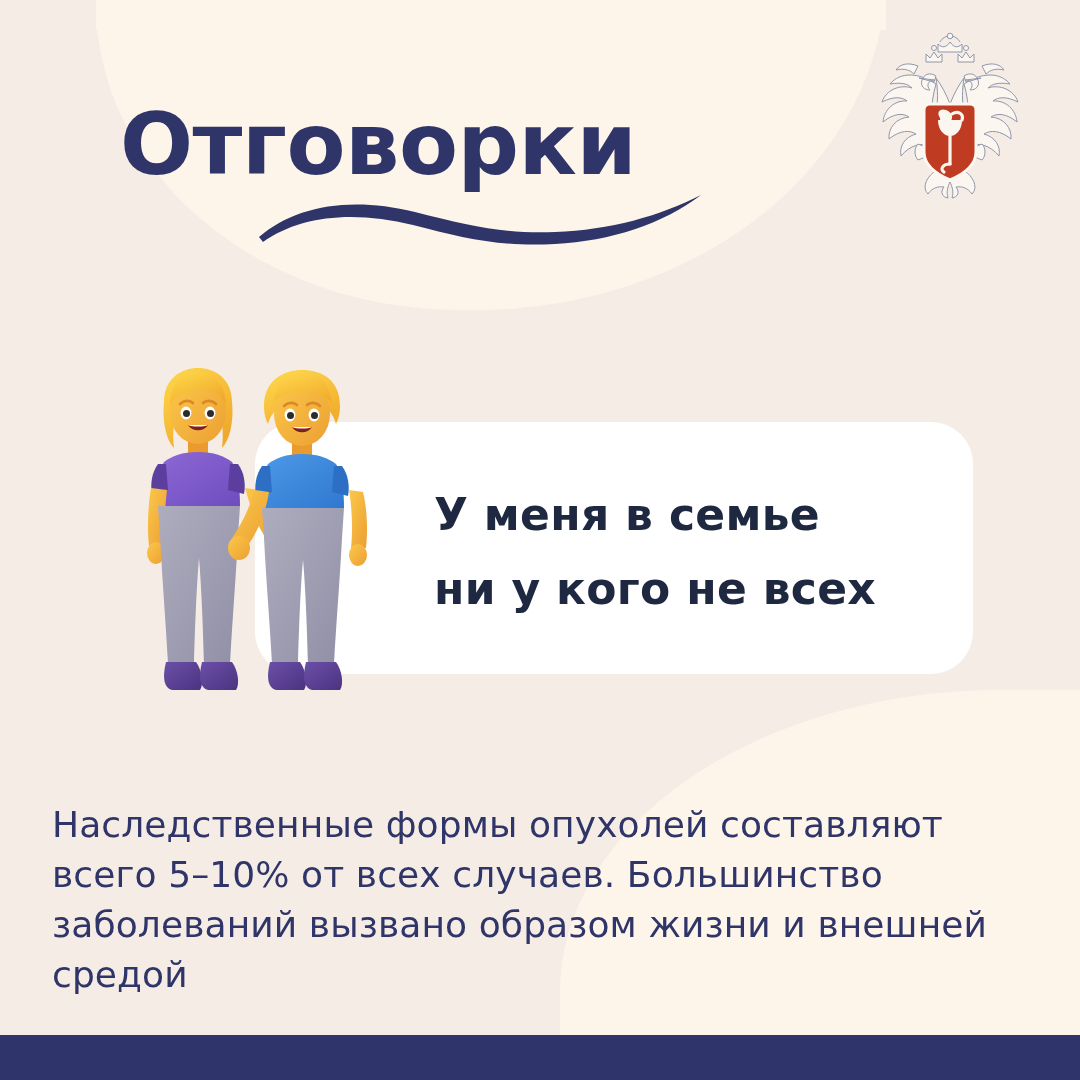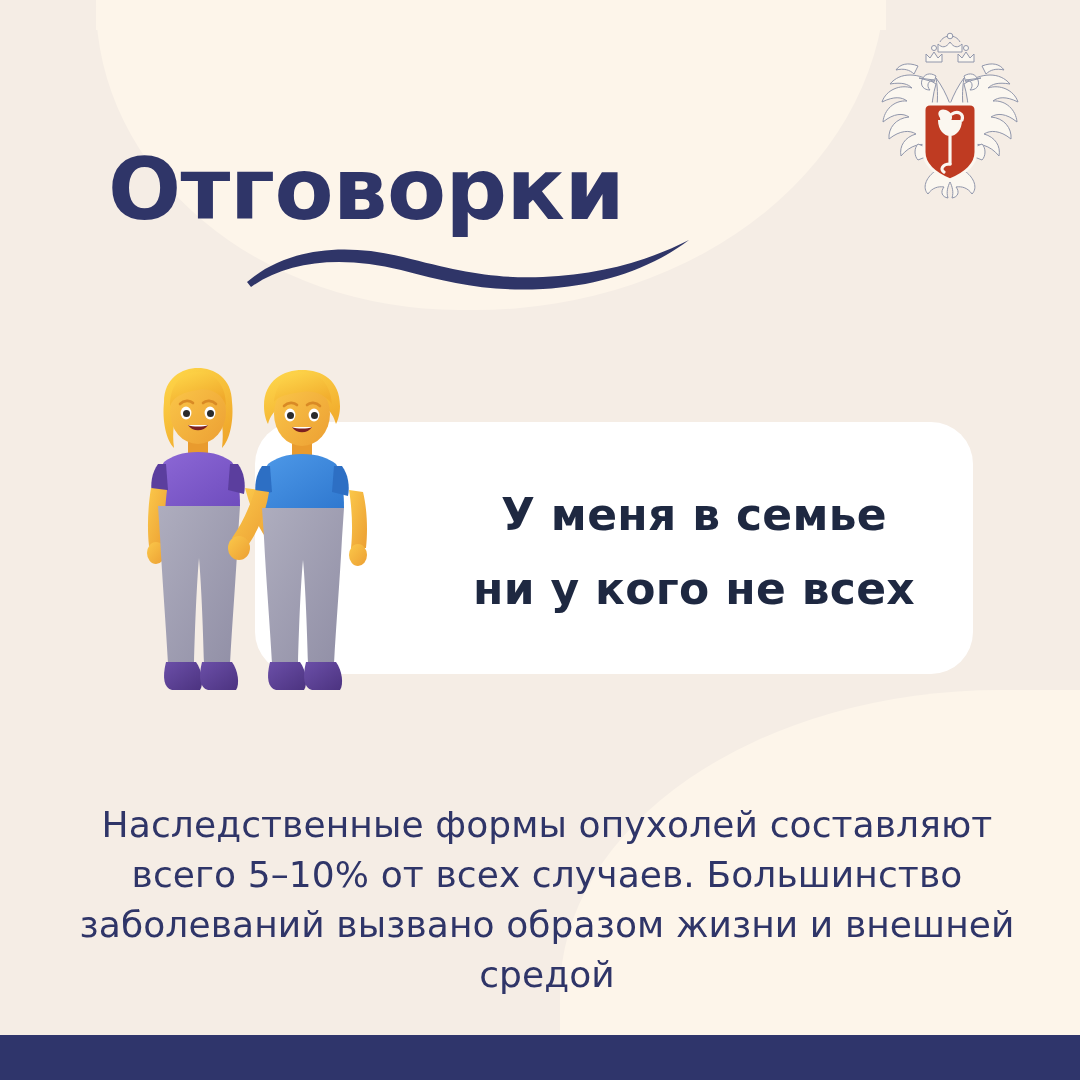--- a/index.html
+++ b/index.html
@@ -46,25 +46,24 @@
     width: 760px;
     height: 420px;
     background: #FDF5EA;
     border-radius: 58% 0 0 0 / 72% 0 0 0;
     pointer-events: none;
   }
 
   
   .title-block {
     position: absolute;
-    left: 108px;
+    left: 120px;
     top: 96px;
     width: 640px;
     height: 170px;
-    margin-top: 45px;
   }
   .title {
     font-family: "DejaVu Sans", "Liberation Sans", sans-serif;
     font-weight: bold;
     font-size: 86px;
     line-height: 96px;
     letter-spacing: -0.5px;
     color: #2F3568;
     margin: 0;
     white-space: nowrap;
@@ -101,21 +100,20 @@
     left: 434px;
     top: 478px;
     width: 520px;
     margin: 0;
     font-family: "DejaVu Sans", "Liberation Sans", sans-serif;
     font-weight: bold;
     font-size: 44px;
     line-height: 74px;
     color: #1E2841;
     letter-spacing: 0.3px;
-    text-align: center;
   }
 
   
   .couple {
     position: absolute;
     left: 138px;
     top: 366px;
     width: 252px;
     height: 344px;
   }
@@ -125,21 +123,20 @@
     position: absolute;
     left: 52px;
     top: 800px;
     width: 990px;
     margin: 0;
     font-family: "DejaVu Sans", "Liberation Sans", sans-serif;
     font-size: 36px;
     line-height: 50px;
     color: #2F3568;
     letter-spacing: 0.1px;
-    text-align: center;
   }
 
   
   .bottom-bar {
     position: absolute;
     left: 0;
     top: 1035px;
     width: 1080px;
     height: 45px;
     background: #2F356B;

